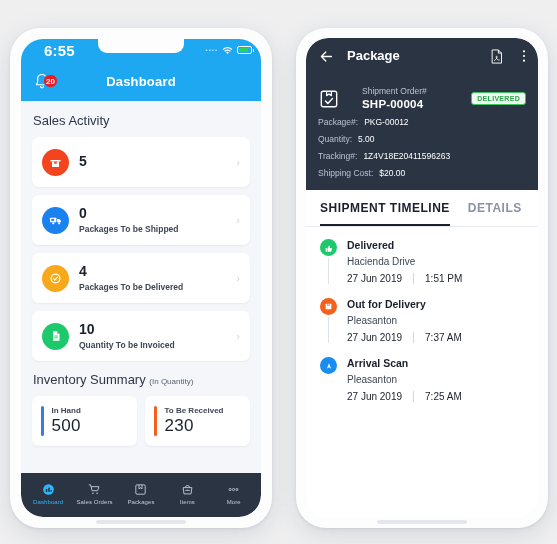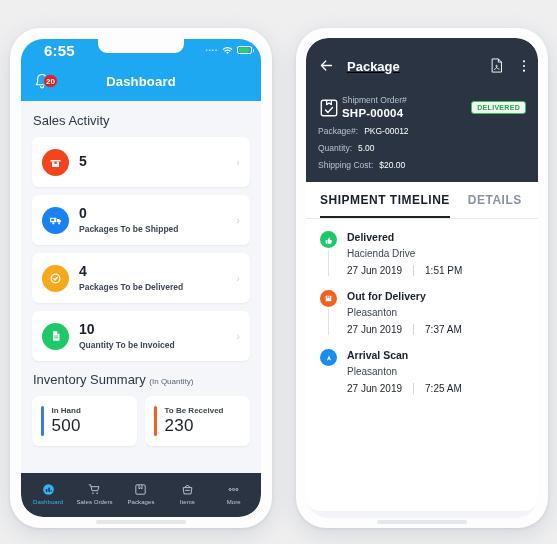--- a/index.html
+++ b/index.html
@@ -108,23 +108,23 @@
   .nav-item.active .nav-lbl{color:#2fb6f5;}
 
   
   #phone-right{left:296px;top:28px;width:252px;height:500px;}
   #screen-right{left:10px;top:10px;width:232px;height:480px;border-radius:22px;background:#f2f4f8;}
 
   .dark-head{
     background:#2b3443;padding:10px 12px 12px;box-sizing:border-box;
     border-radius:22px 22px 0 0;
   }
-  .dh-top{display:flex;align-items:flex-end;gap:12px;height:26px;text-decoration:underline;}
+  .dh-top{display:flex;align-items:flex-start;gap:12px;height:26px;}
   .dh-title{color:#fff;font-size:13px;font-weight:bold;flex:1 1 auto;}
-  .so-row{display:flex;align-items:flex-end;margin-top:21px;gap:2px;}
+  .so-row{display:flex;align-items:flex-end;margin-top:12px;gap:22px;}
   .so-txt{flex:1 1 auto;}
   .so-k{color:#b9c2d0;font-size:8.5px;}
   .so-v{color:#fff;font-size:11.5px;font-weight:bold;margin-top:2px;letter-spacing:.2px;}
   .pill{
     background:#eef7f0;color:#27a745;border:1px solid #3fbf60;
     font-size:7px;font-weight:bold;letter-spacing:.3px;
     padding:2px 5px;border-radius:3px;align-self:center;
   }
   .kv{display:flex;margin-top:7px;font-size:8.5px;}
   .kv .k{color:#b9c2d0;}
@@ -365,20 +365,24 @@
         <div style="margin-top:6px;">
           <div class="kv">
             <span class="k">Package#:</span>
             <span class="v">PKG-00012</span>
           </div>
           <div class="kv">
             <span class="k">Quantity:</span>
             <span class="v">5.00</span>
           </div>
           <div class="kv">
+            <span class="k">Tracking#:</span>
+            <span class="v">1Z4V18E20411596263</span>
+          </div>
+          <div class="kv">
             <span class="k">Shipping Cost:</span>
             <span class="v">$20.00</span>
           </div>
         </div>
       </div>
 
       <div class="tabs">
         <div class="tab active">SHIPMENT TIMELINE</div>
         <div class="tab">DETAILS</div>
       </div>

